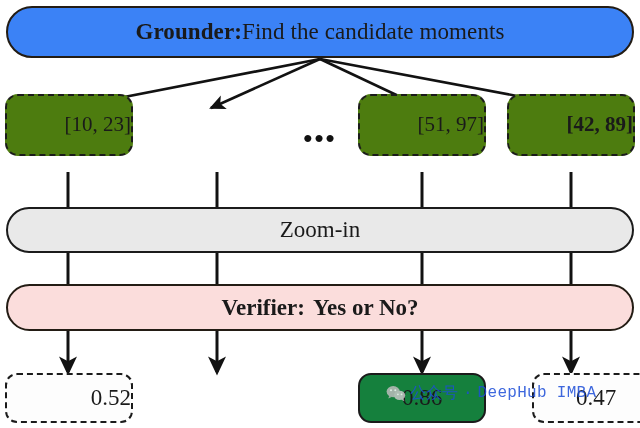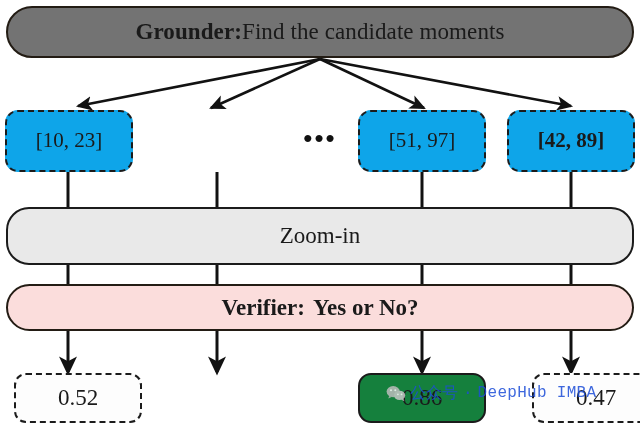--- a/index.html
+++ b/index.html
@@ -39,41 +39,42 @@
     justify-content: center;
     text-align: center;
     line-height: 1.1;
   }
   
   #grounder-box {
     left: 6px;
     top: 6px;
     width: 628px;
     height: 52px;
-    background: #737373;
+    background: #3b82f6;
     border: 2.5px solid #231c14;
     border-radius: 26px;
     font-size: 23px;
     letter-spacing: 0.1px;
   }
   #grounder-box .lbl-bold {
     font-weight: bold;
   }
   #grounder-box .lbl-rest {
     font-weight: normal;
   }
   
   .candidate-box {
-    top: 110px;
+    top: 94px;
     width: 128px;
     height: 62px;
-    background: #0ea5e9;
+    background: #4d7c0f;
     border: 2.6px dashed #1b1b1b;
     border-radius: 13px;
     font-size: 21px;
+    justify-content: flex-end;
   }
   #candidate-box-0 { left: 5px; }
   #candidate-box-1 { left: 153px; }
   #candidate-box-2 { left: 358px; }
   #candidate-box-3 { left: 507px; font-weight: bold; }
 
   #candidate-ellipsis {
     left: 296px;
     top: 124px;
     width: 48px;
@@ -82,21 +83,21 @@
     font-weight: bold;
     letter-spacing: 2px;
     color: #111;
     z-index: 2;
   }
   
   #zoomin-box {
     left: 6px;
     top: 207px;
     width: 628px;
-    height: 58px;
+    height: 46px;
     background: #e9e9e9;
     border: 2.5px solid #1b1b1b;
     border-radius: 23px;
     font-size: 23px;
   }
   
   #verifier-box {
     left: 6px;
     top: 284px;
     width: 628px;
@@ -117,21 +118,21 @@
     background: #fdfdfd;
     border: 2.6px dashed #1b1b1b;
     border-radius: 12px;
     font-size: 23px;
   }
   .score-box.selected {
     background: #15803d;
     border: 2.8px solid #1b1b1b;
     border-radius: 13px;
   }
-  #score-box-0 { left: 14px; }
+  #score-box-0 { left: 5px; justify-content: flex-end; }
   #score-box-1 { left: 153px; }
   #score-box-2 { left: 358px; }
   #score-box-3 { left: 532px; }
 
   
   #watermark {
     position: absolute;
     z-index: 3;
     left: 386px;
     top: 381px;

